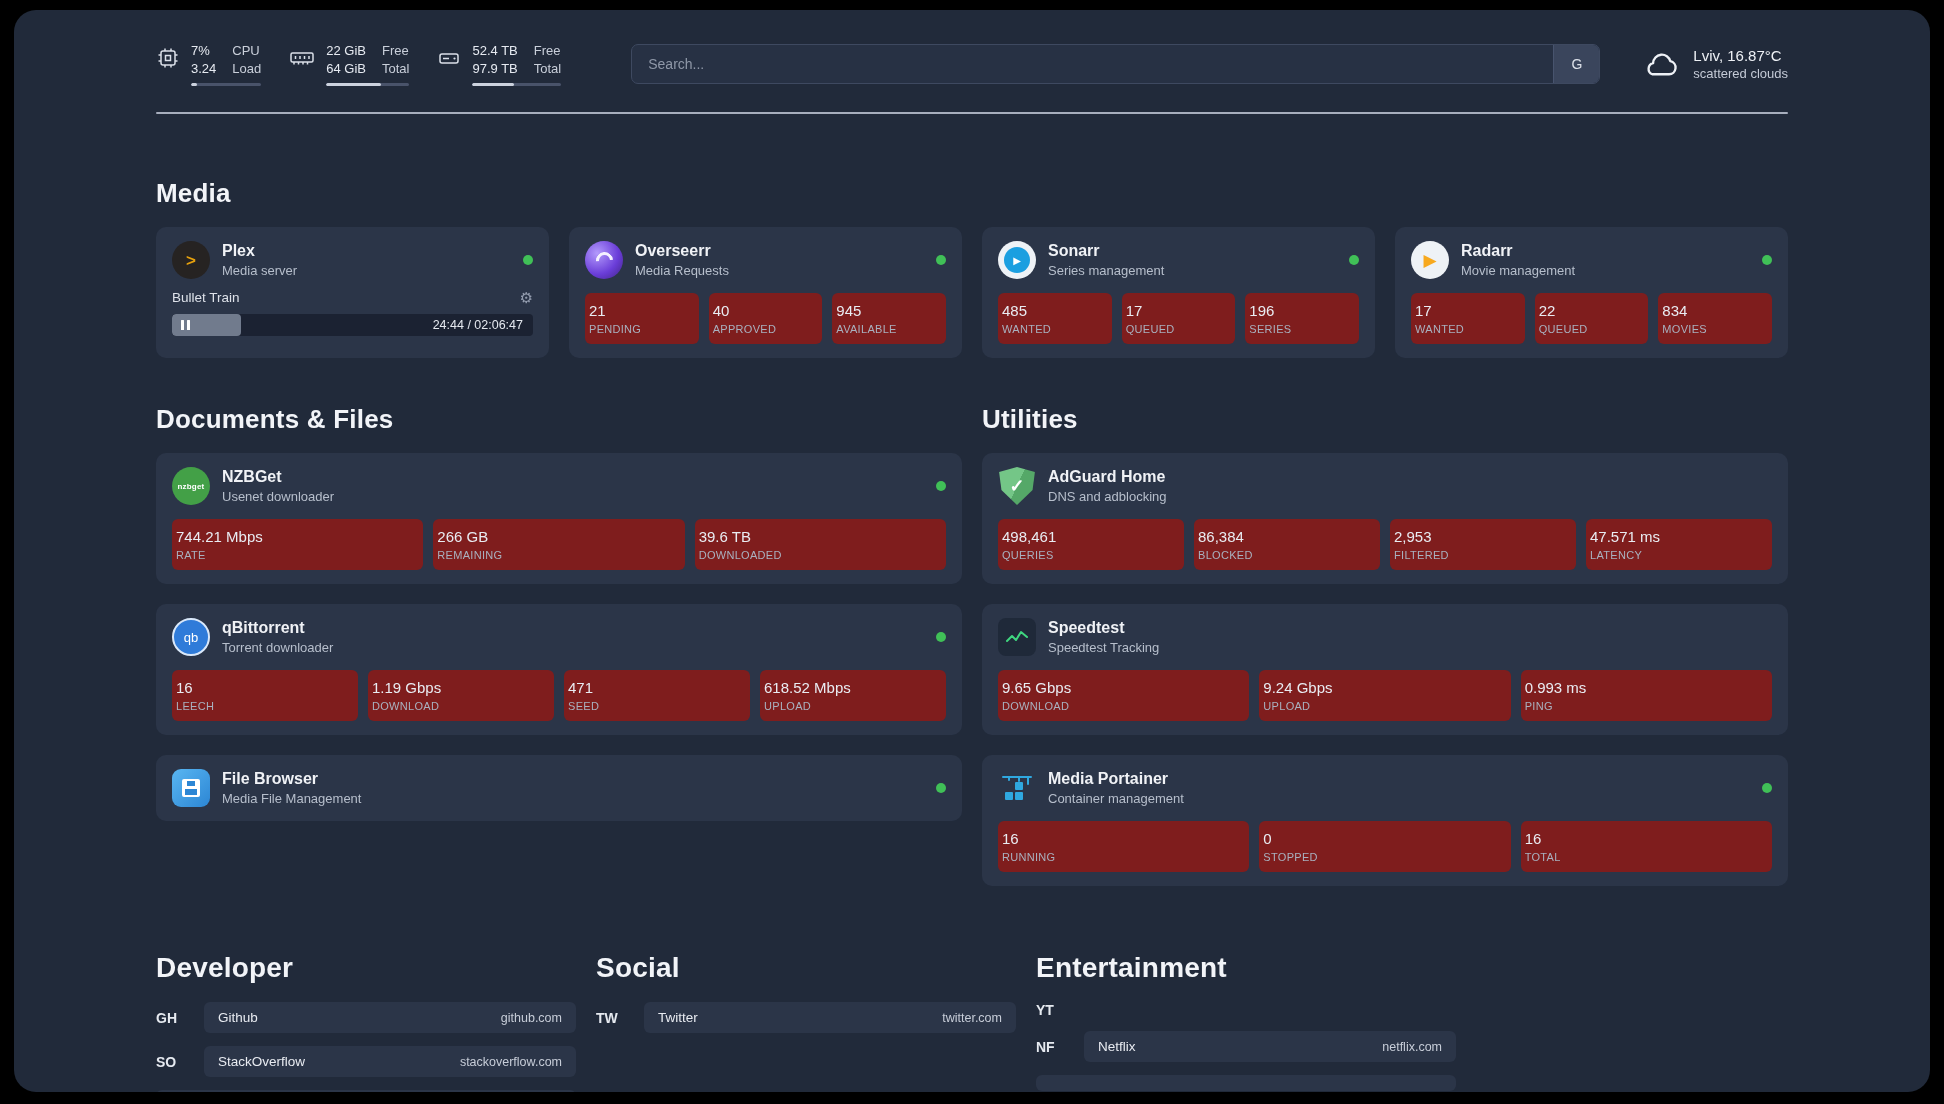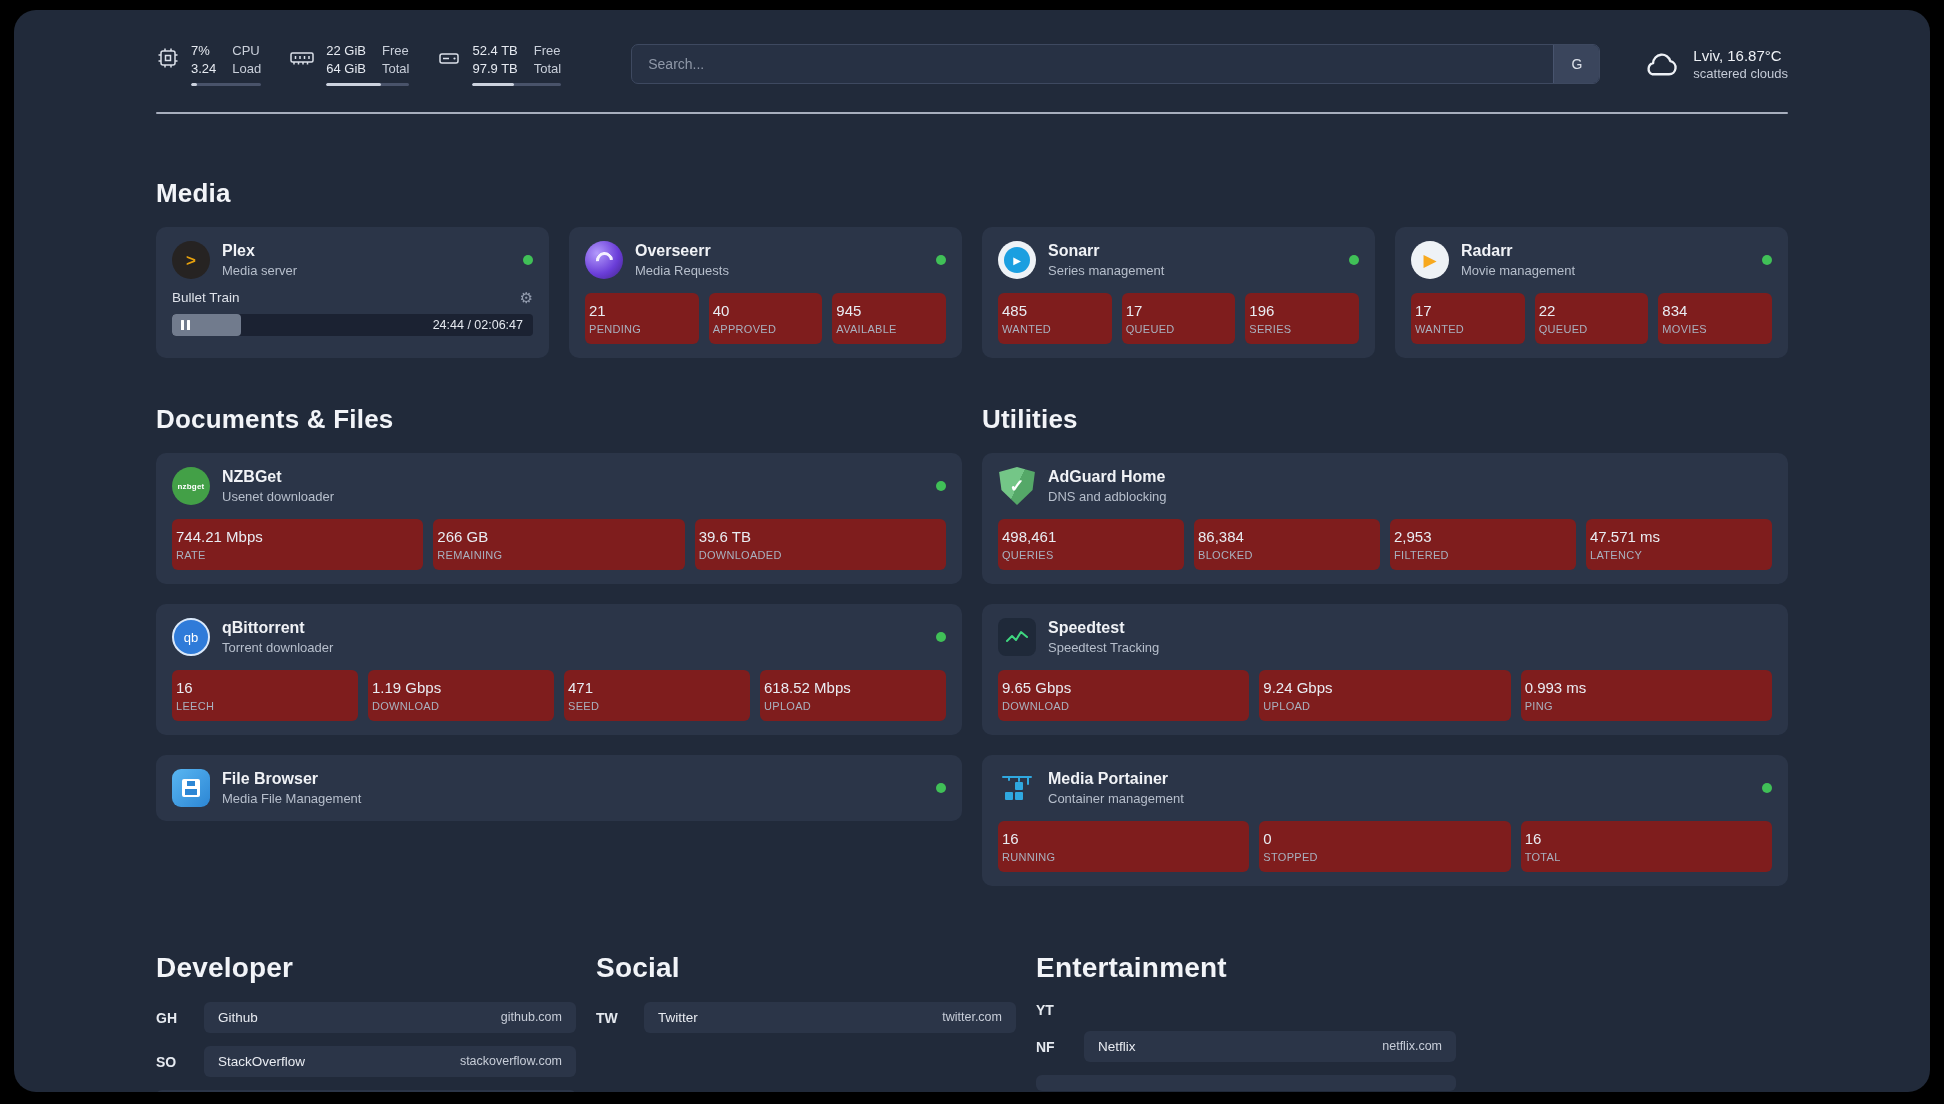--- a/index.html
+++ b/index.html
@@ -87,21 +87,21 @@
   .ic-adguard{background:linear-gradient(115deg,#74c687 50%,#55a868 50%);clip-path:polygon(50% 0,97% 13%,91% 60%,50% 100%,9% 60%,3% 13%);border-radius:0}
   .ag-check{color:#fff;font-size:18px;font-weight:700;line-height:1}
   .ic-speedtest{background:#1f2939;border-radius:8px}
   .ic-portainer{background:transparent;border-radius:6px}
 
   
   .links{display:grid;grid-template-columns:repeat(3,420px);gap:20px;margin-top:66px;padding-bottom:46px}
   .link-col .section-title{font-size:28px;margin-bottom:18px}
   .link-row{display:flex;align-items:center;gap:10px;margin-bottom:13px}
   .link-abbr{width:38px;font-size:14px;font-weight:600;color:#e6eaf0;flex:none}
-  .link-tile{flex:1;display:flex;align-items:flex-start;justify-content:space-between;background:#2b3548;border-radius:6px;padding:8px 14px;cursor:pointer}
+  .link-tile{flex:1;display:flex;align-items:flex-end;justify-content:space-between;background:#2b3548;border-radius:6px;padding:8px 14px;cursor:pointer}
   .link-name{font-size:13.5px;color:#e8ebf1}
   .link-url{font-size:12.5px;color:#c7cdd8}
 </style>
 </head>
 <body>
 
 <div class="window">
   <div class="content">
 
     <div class="topbar">

